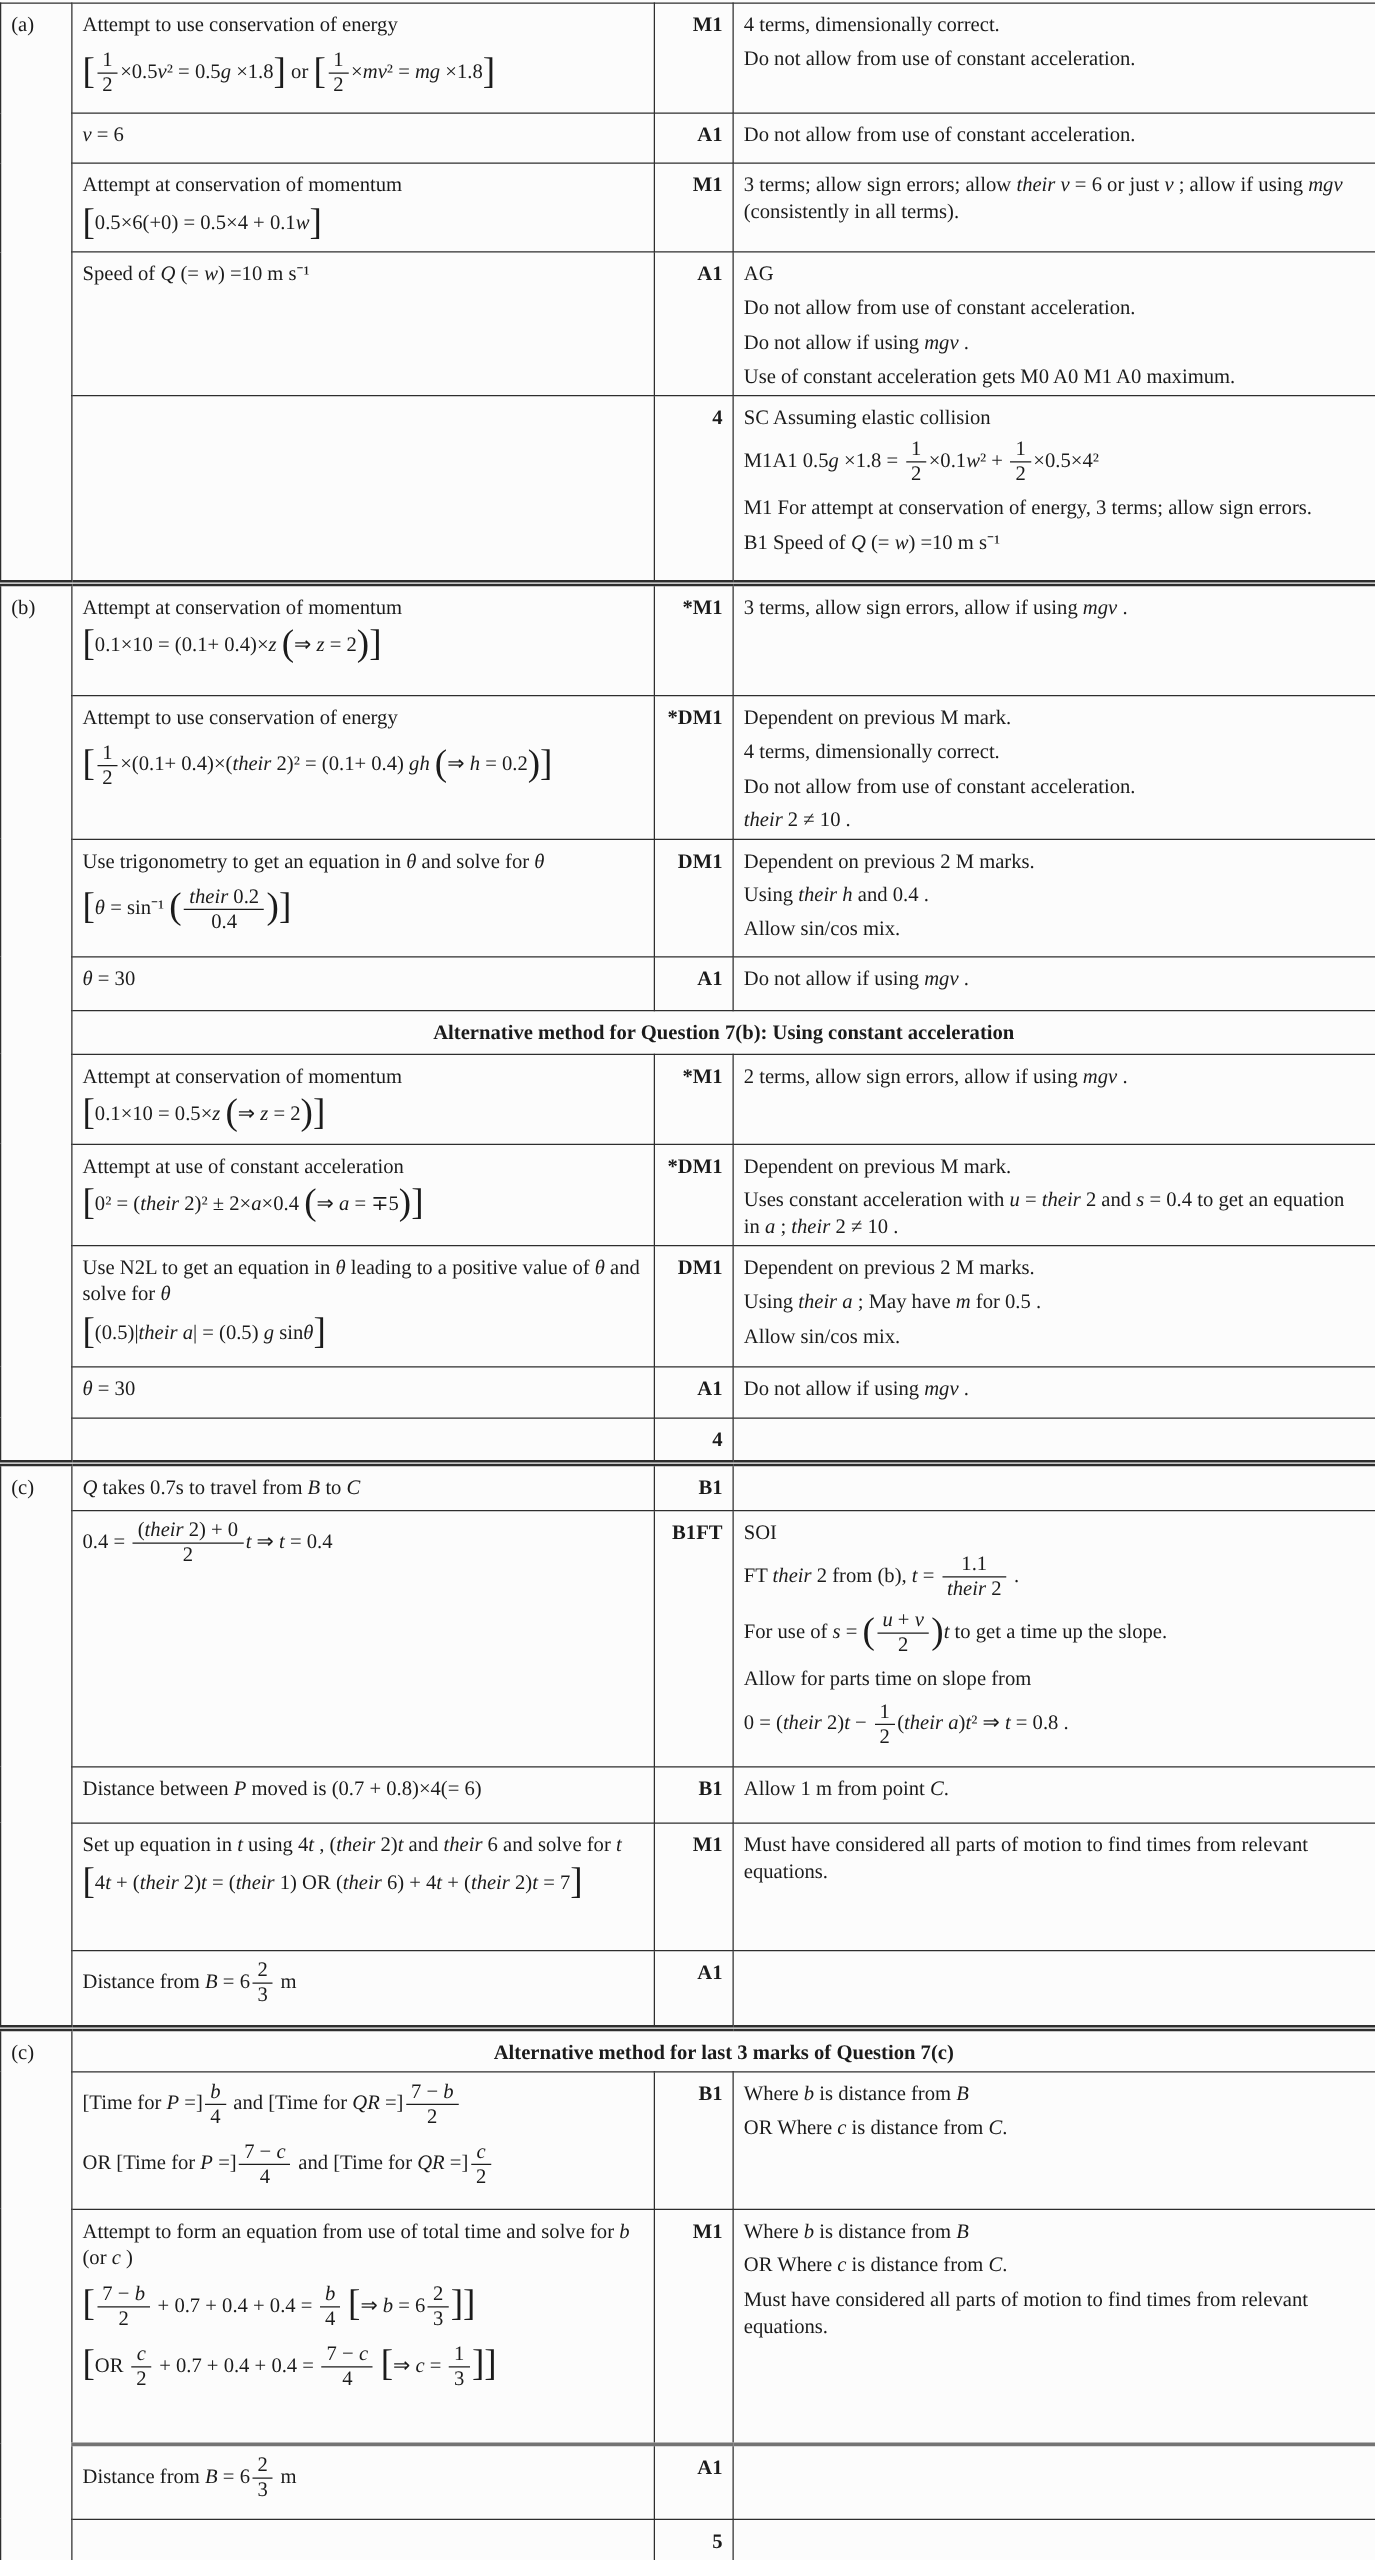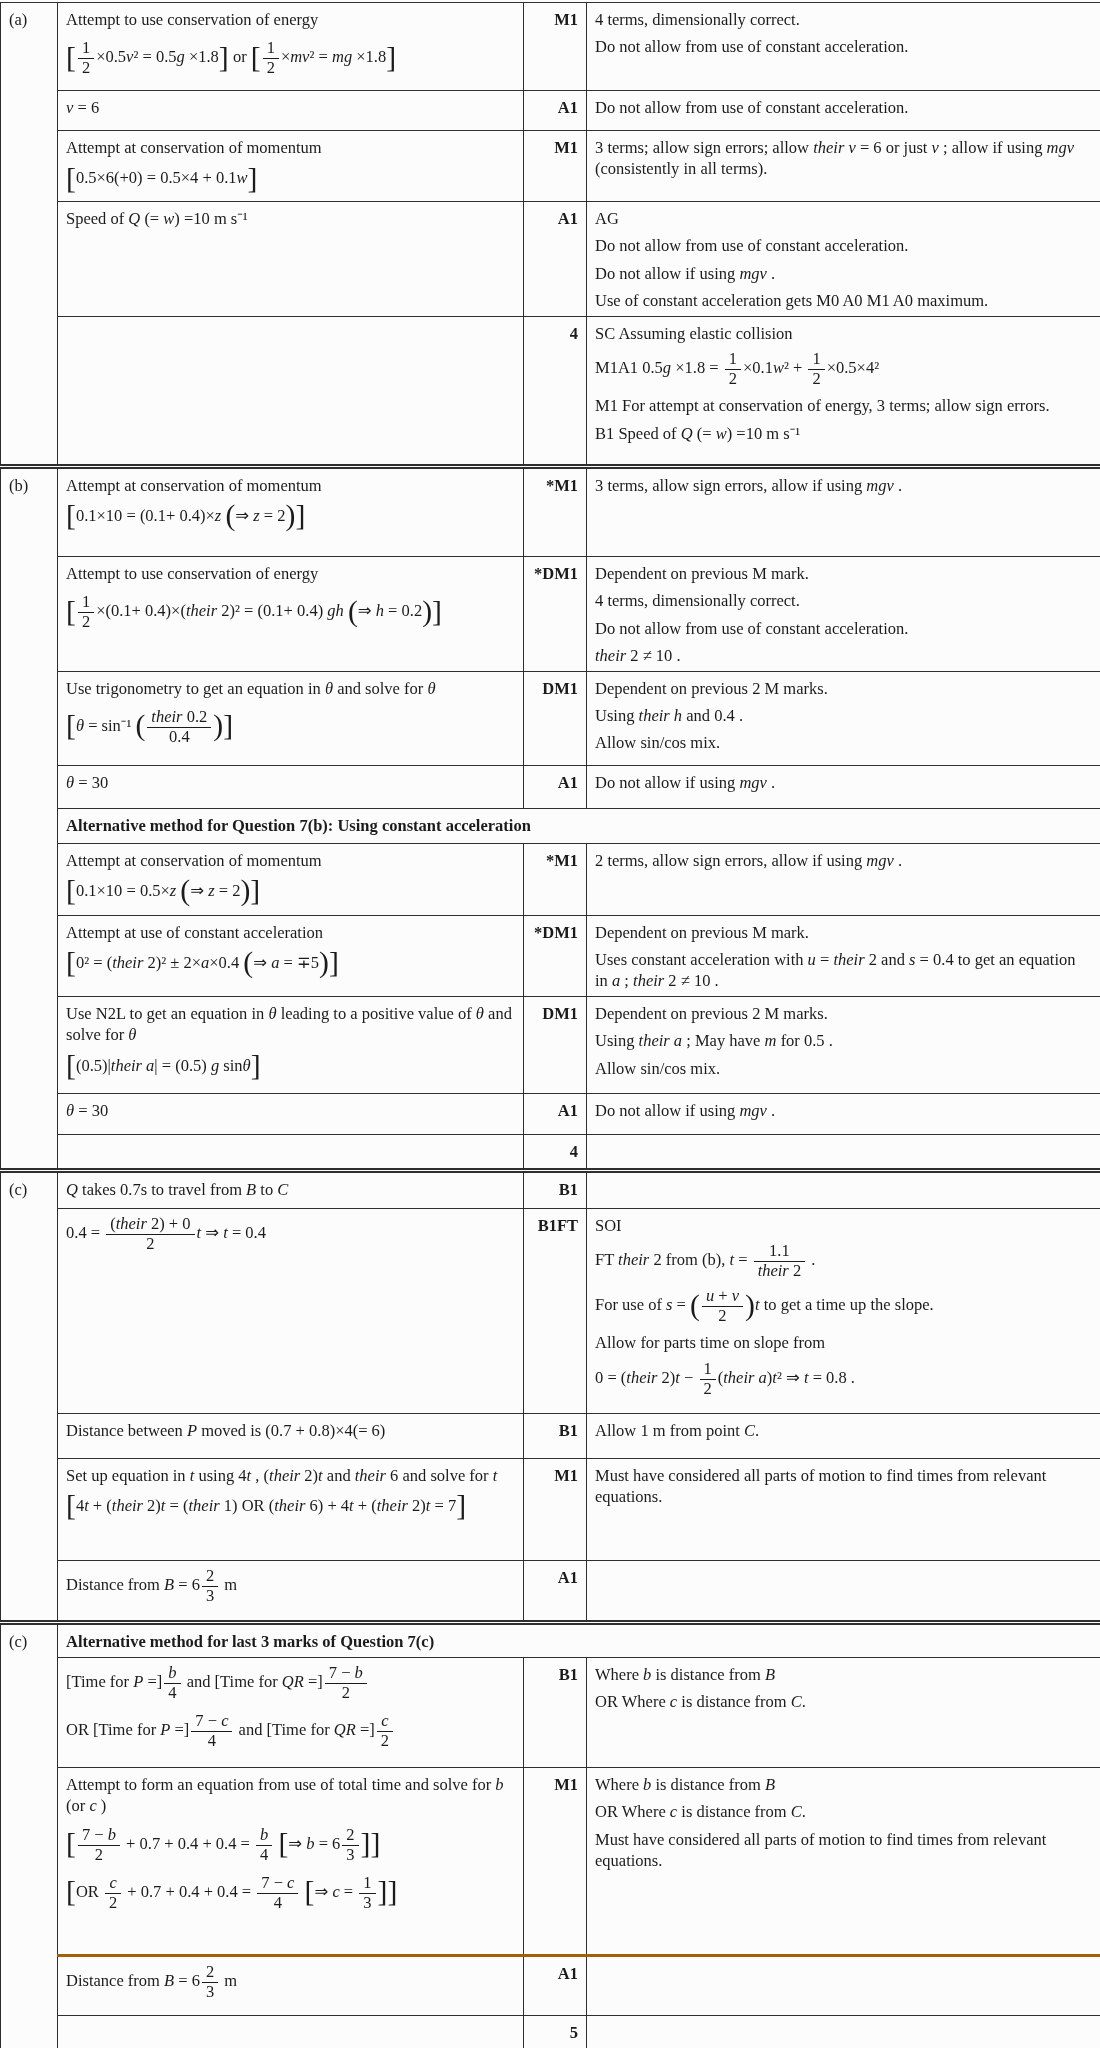--- a/index.html
+++ b/index.html
@@ -15,29 +15,29 @@
     vertical-align:top;
     font-size:16.5px;line-height:1.3;
     padding:6px 8px 4px 8px;
     overflow:hidden;
     word-wrap:break-word;
   }
   td.label-cell{border-left:none;padding:8px 2px 2px 6px;}
   td.answer-cell{padding-left:8px;padding-top:7px;}
   td.mark-cell{text-align:right;font-weight:bold;padding-right:9px;padding-top:7px;}
   td.guidance-cell{padding-left:10px;padding-top:7px;}
-  td.header-cell{font-weight:bold;padding-top:5px;padding-left:8px;}
+  td.header-cell{font-weight:bold;padding-top:5px;padding-left:8px;text-align:center;}
   .mline + .mline{margin-top:9px;}
   .guidance-cell .mline + .mline{margin-top:6px;}
   .frac{display:inline-block;vertical-align:middle;text-align:center;margin:0 2px;}
   .frac .num{display:block;border-bottom:1.4px solid #1b1b1b;padding:0 4px;line-height:1.15;}
   .frac .den{display:block;padding:0 4px;line-height:1.15;}
   .bigbr{font-size:1.8em;vertical-align:middle;line-height:0;position:relative;top:-2px;font-weight:400;}
   tr.section-end td{border-bottom:5px double #2e2e2e;}
-  tr.thick-end td{border-bottom:3px solid #a16207;}
+  tr.thick-end td{border-bottom:3px solid #737373;}
   i{font-style:italic;}
   b{font-weight:normal;}
 </style>
 </head>
 <body>
 
 <div class="page">
   <table class="ms">
     <colgroup>
       <col style="width:57px">

